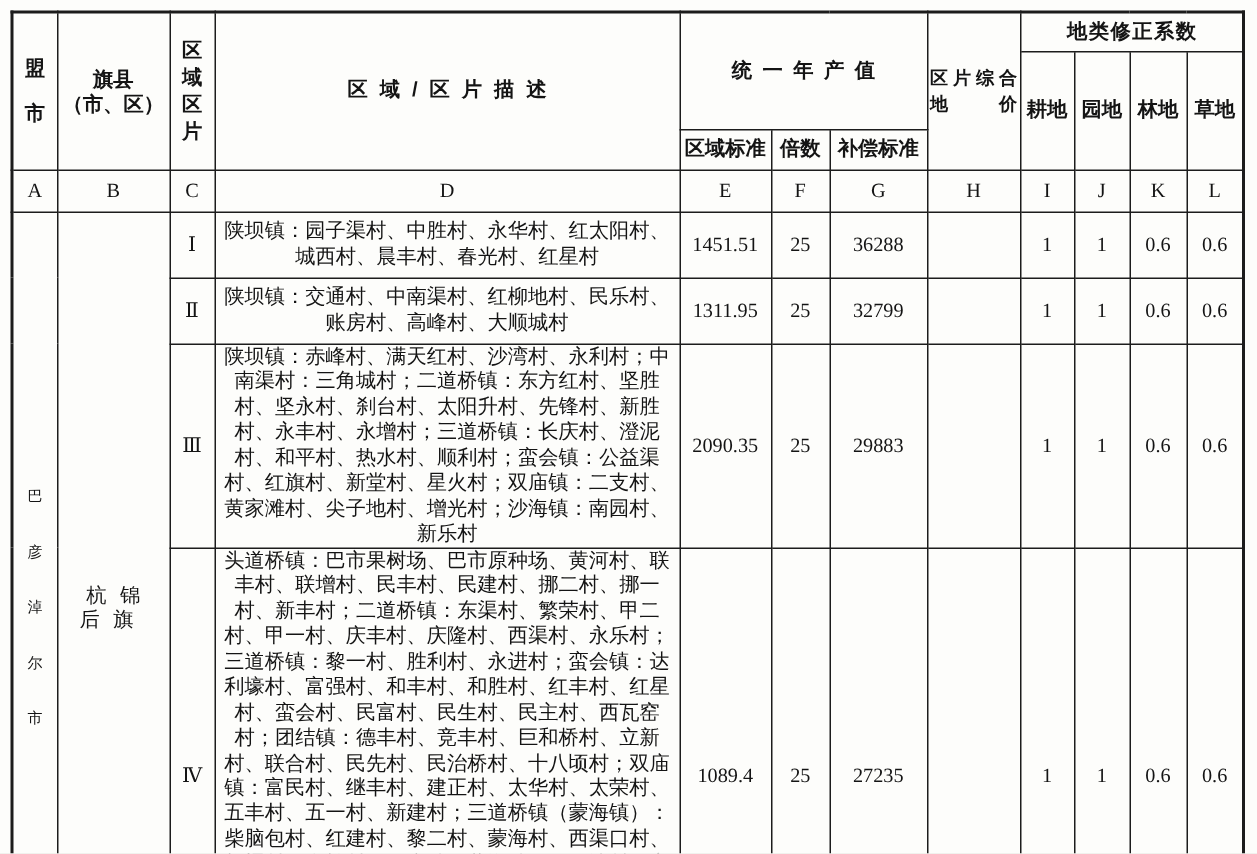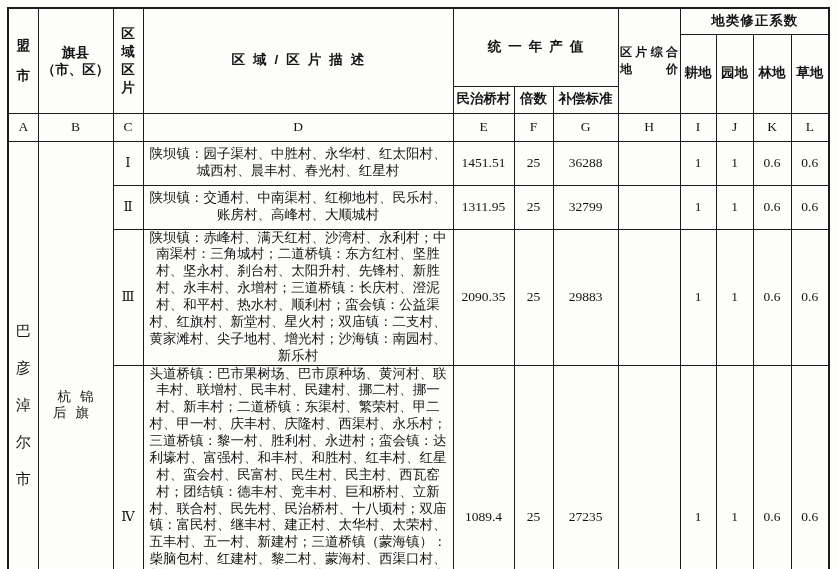--- a/index.html
+++ b/index.html
@@ -25,21 +25,21 @@
   td.hd{
     font-family:"Liberation Sans","DejaVu Sans",sans-serif;
     font-weight:bold;font-size:13px;
   }
   .sp8{letter-spacing:8px;text-indent:8px;}
   .sp7{letter-spacing:7px;text-indent:7px;}
   .sp2{letter-spacing:1px;text-indent:1px;}
   .vstack{word-break:break-all;margin:0 auto;width:16px;}
   .v-meng{line-height:30px;}
   .v-quyu{line-height:18px;}
-  .v-city{line-height:37px;font-size:15px;}
+  .v-city{line-height:37px;font-size:10px;}
   .banner-spread{letter-spacing:9px;text-indent:9px;}
   .jspan{display:inline-block;width:58px;text-align:justify;text-align-last:justify;
          font-weight:bold;font-family:"Liberation Sans","DejaVu Sans",sans-serif;font-size:12px;}
   .hline{display:block;line-height:17px;font-family:Liberation Serif, serif;}
   td.letter{font-size:13px;font-family:"Liberation Serif","DejaVu Serif",serif;font-weight:normal;}
   td.desc{
     text-align:left;vertical-align:middle;
     padding:2px 5px;
     font-size:13.5px;line-height:15.6px;
     text-align:justify;
@@ -89,21 +89,21 @@
     </tr>
 
     <tr style="height:52px">
       <td class="hd" rowspan="2">耕地</td>
       <td class="hd" rowspan="2">园地</td>
       <td class="hd" rowspan="2">林地</td>
       <td class="hd" rowspan="2">草地</td>
     </tr>
 
     <tr style="height:27px">
-      <td class="hd">民治桥村</td>
+      <td class="hd">区域标准</td>
       <td class="hd">倍数</td>
       <td class="hd">补偿标准</td>
     </tr>
 
     <tr style="height:28px">
       <td class="letter">A</td>
       <td class="letter">B</td>
       <td class="letter">C</td>
       <td class="letter">D</td>
       <td class="letter">E</td>

